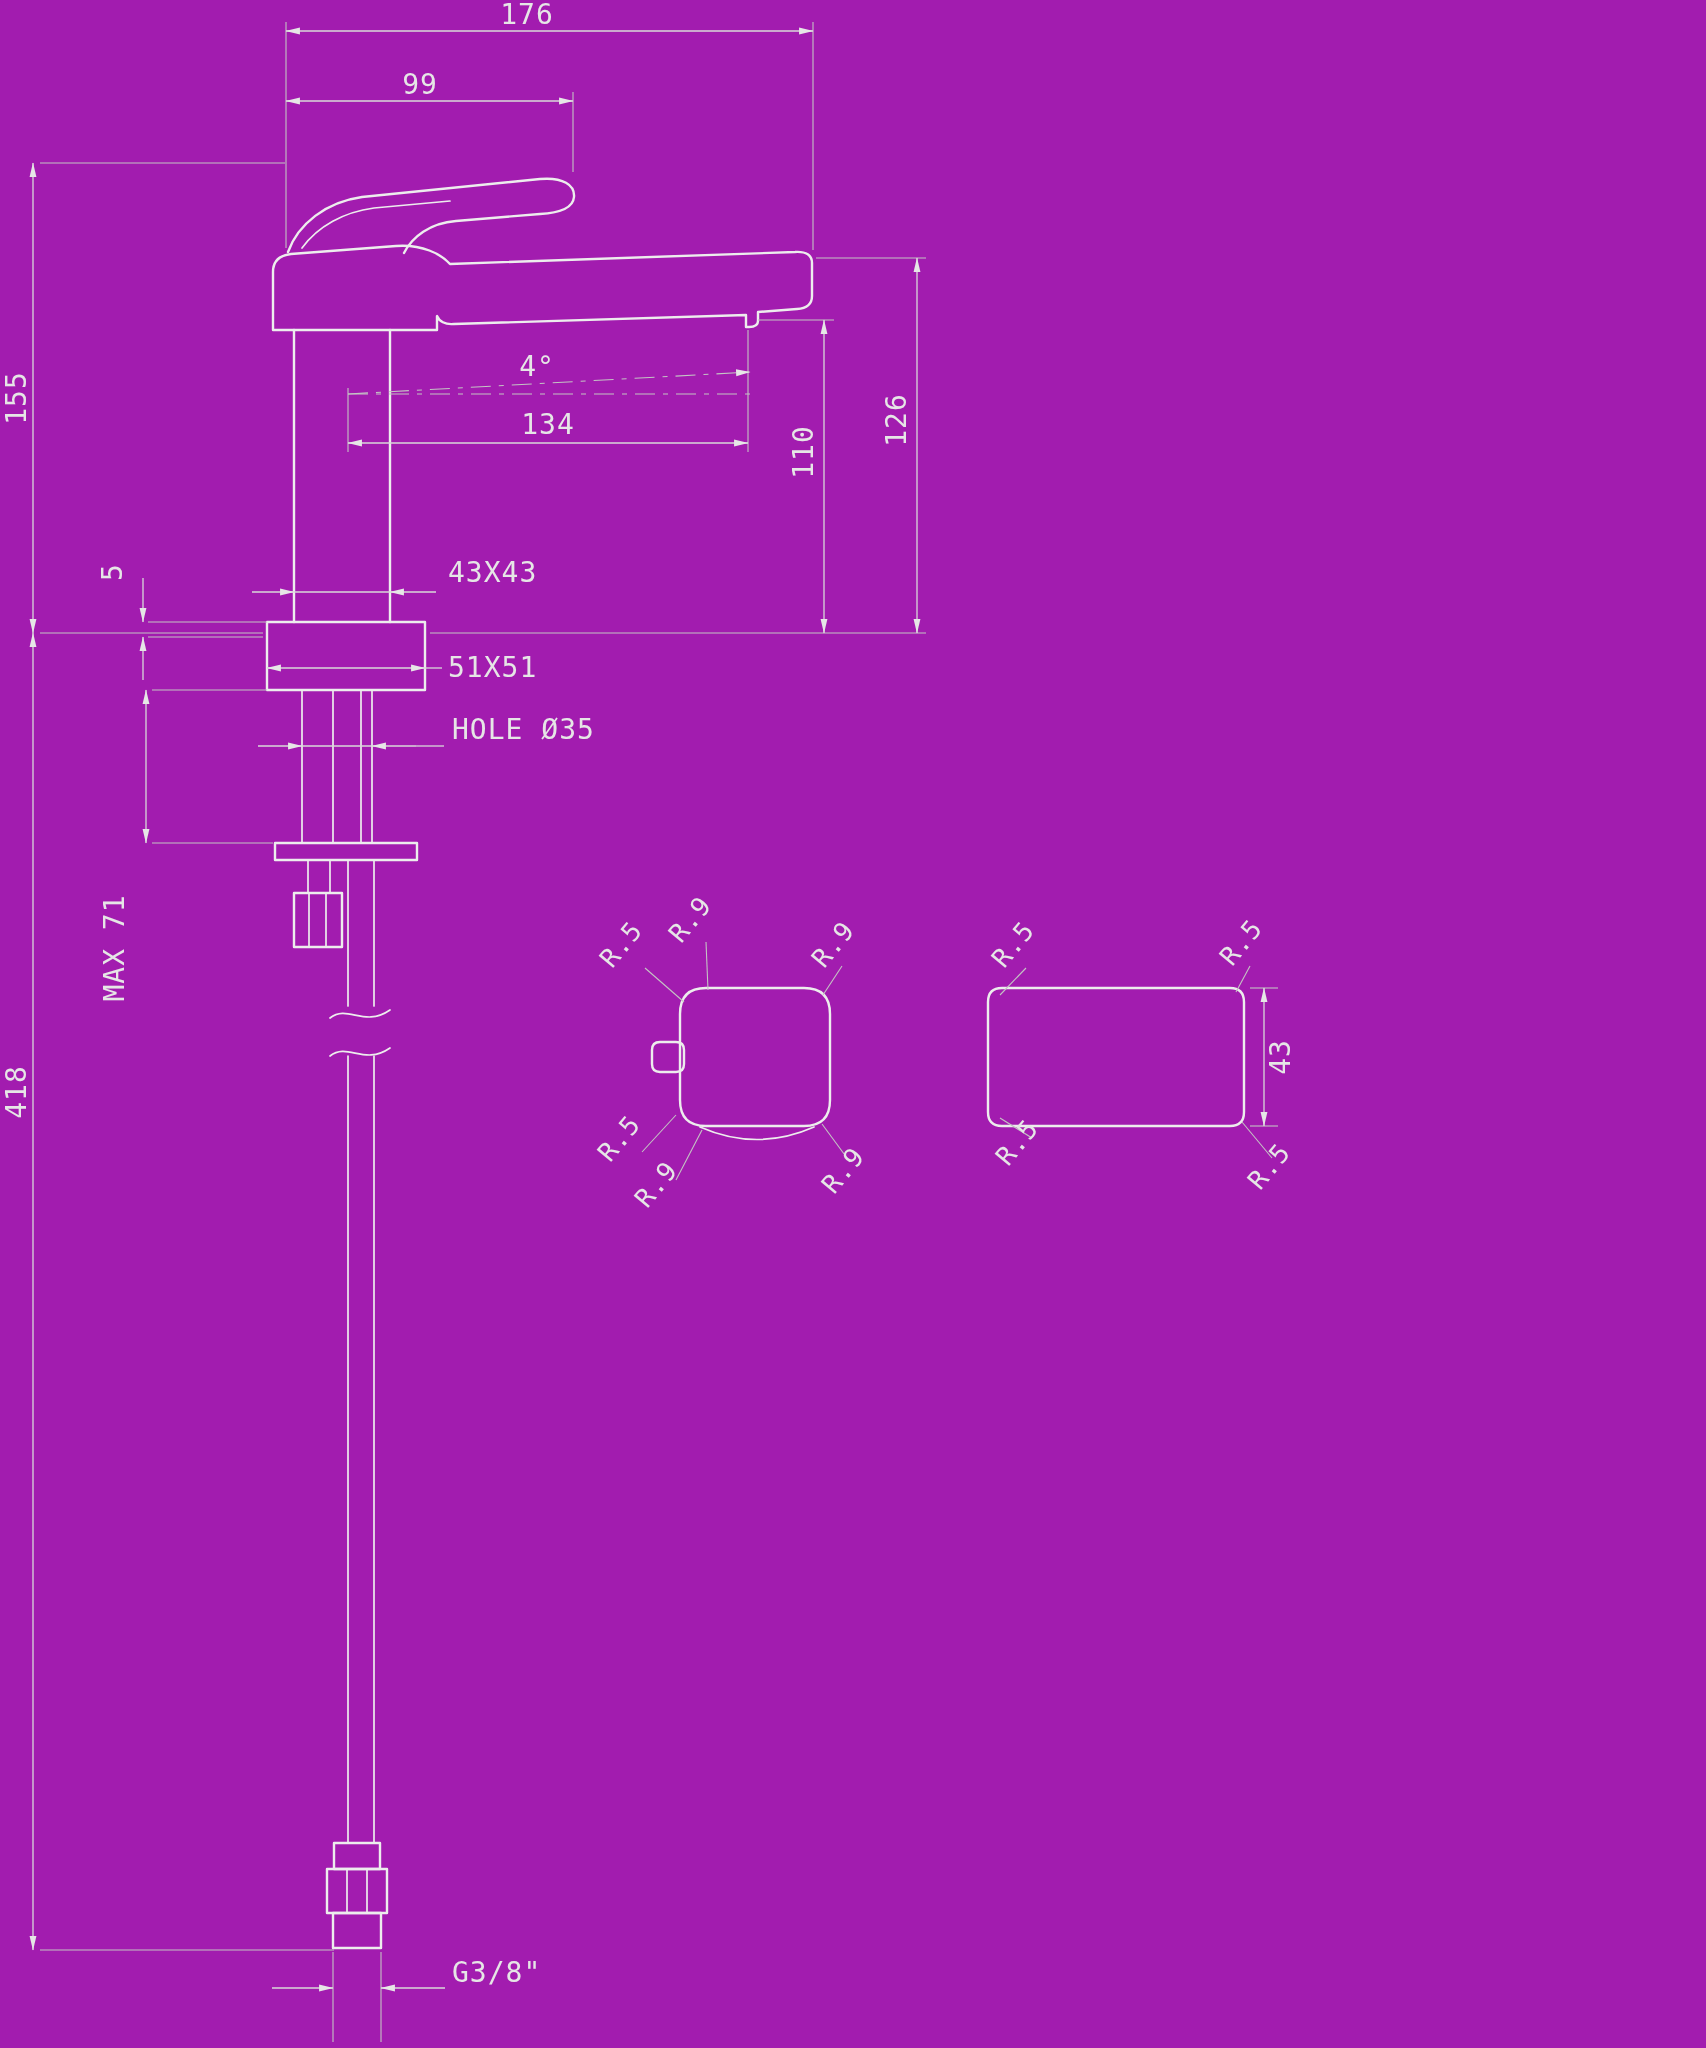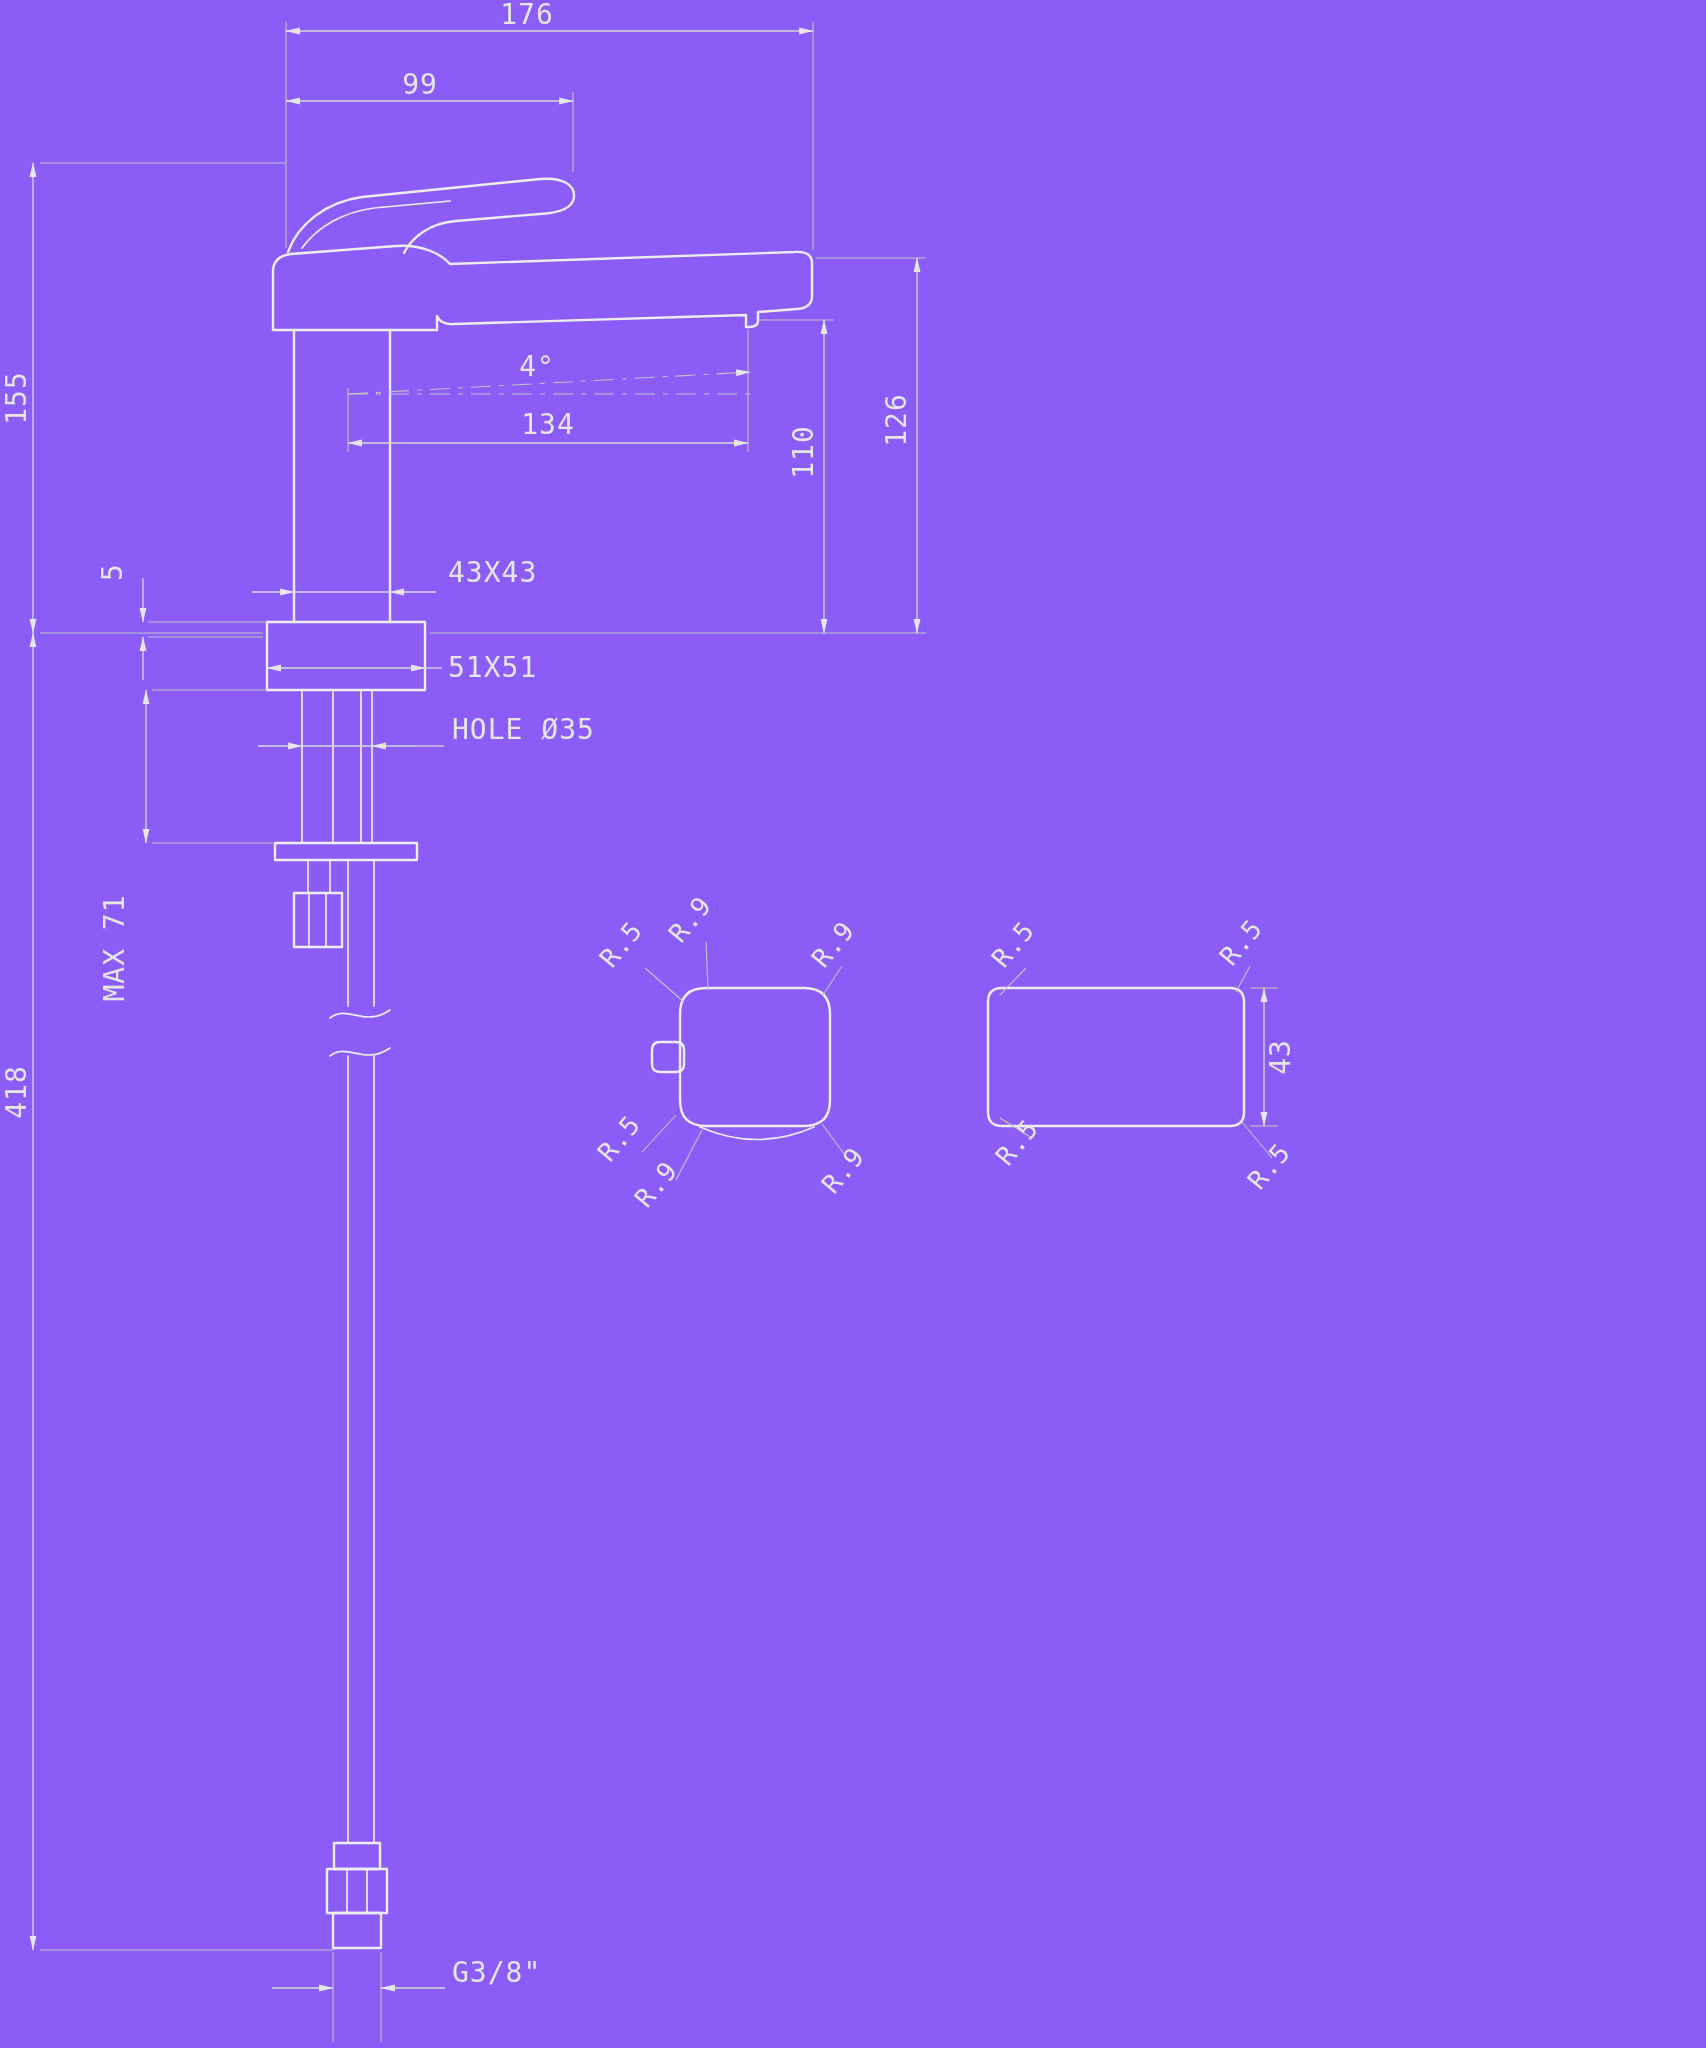--- a/index.html
+++ b/index.html
@@ -1,16 +1,16 @@
 <!DOCTYPE html>
 <html><head>
 <meta charset="utf-8">
 <style>
   html,body{margin:0;padding:0;background:#000;}
-  .stage{width:1706px;height:2048px;position:relative;background:#8b5cf6;overflow:hidden;}
+  .stage{width:1706px;height:2048px;position:relative;background:#a21caf;overflow:hidden;}
   svg{display:block;}
   .obj{stroke:#ededed;stroke-width:2.4;fill:none;stroke-linejoin:round;stroke-linecap:round;}
   .obj2{stroke:#ededed;stroke-width:1.7;fill:none;stroke-linejoin:round;stroke-linecap:round;}
   .dim{stroke:#d9d9d9;stroke-width:1.3;fill:none;}
   .ext{stroke:#c4c4c4;stroke-width:1.1;fill:none;}
   .dash{stroke-dasharray:20 8 5 8;}
   text{fill:#e6e6e6;font-family:"DejaVu Sans Mono","Liberation Mono",monospace;font-size:28px;letter-spacing:1px;}
   .rlab{font-size:26px;}
 </style>
 </head>

